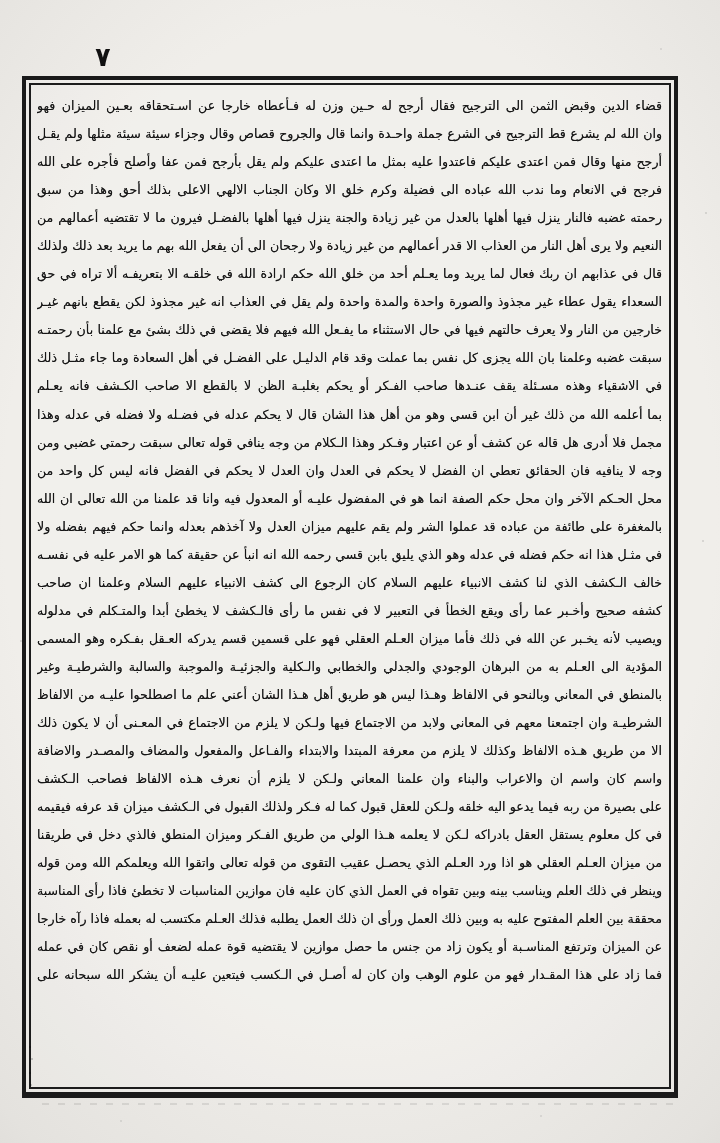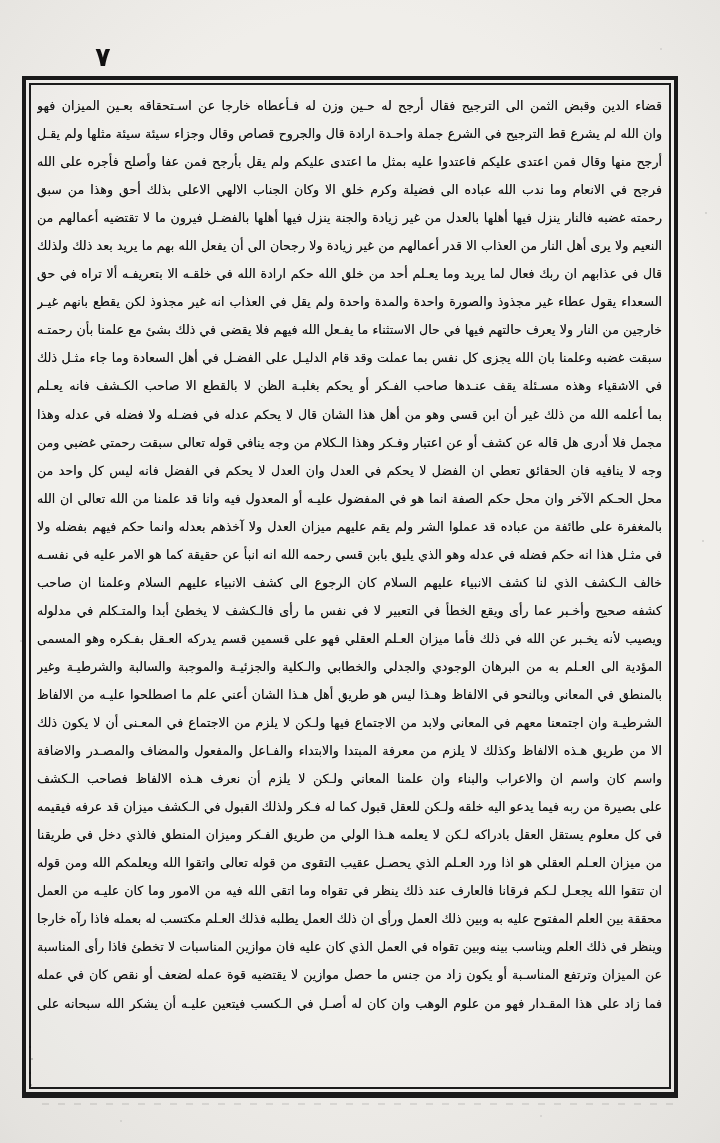--- a/index.html
+++ b/index.html
@@ -61,21 +61,21 @@
 </head>
 <body>
 
 <div class="scan">
   <div class="page-number">٧</div>
 
   <div class="frame">
     <div class="frame-inner">
       <div class="text-block">
           <div class="text-line">قضاء الدين وقبض الثمن الى الترجيح فقال أرجح له حـين وزن له فـأعطاه خارجا عن اسـتحقاقه بعـين الميزان فهو</div>
-          <div class="text-line">وان الله لم يشرع قط الترجيح في الشرع جملة واحـدة ارادة قال والجروح قصاص وقال وجزاء سيئة سيئة مثلها ولم يقـل</div>
+          <div class="text-line">وان الله لم يشرع قط الترجيح في الشرع جملة واحـدة وانما قال والجروح قصاص وقال وجزاء سيئة سيئة مثلها ولم يقـل</div>
           <div class="text-line">أرجح منها وقال فمن اعتدى عليكم فاعتدوا عليه بمثل ما اعتدى عليكم ولم يقل بأرجح فمن عفا وأصلح فأجره على الله</div>
           <div class="text-line">فرجح في الانعام وما ندب الله عباده الى فضيلة وكرم خلق الا وكان الجناب الالهي الاعلى بذلك أحق وهذا من سبق</div>
           <div class="text-line">رحمته غضبه فالنار ينزل فيها أهلها بالعدل من غير زيادة والجنة ينزل فيها أهلها بالفضـل فيرون ما لا تقتضيه أعمالهم من</div>
           <div class="text-line">النعيم ولا يرى أهل النار من العذاب الا قدر أعمالهم من غير زيادة ولا رجحان الى أن يفعل الله بهم ما يريد بعد ذلك ولذلك</div>
           <div class="text-line">قال في عذابهم ان ربك فعال لما يريد وما يعـلم أحد من خلق الله حكم ارادة الله في خلقـه الا بتعريفـه ألا تراه في حق</div>
           <div class="text-line">السعداء يقول عطاء غير مجذوذ والصورة واحدة والمدة واحدة ولم يقل في العذاب انه غير مجذوذ لكن يقطع بانهم غيـر</div>
           <div class="text-line">خارجين من النار ولا يعرف حالتهم فيها في حال الاستثناء ما يفـعل الله فيهم فلا يقضى في ذلك بشئ مع علمنا بأن رحمتـه</div>
           <div class="text-line">سبقت غضبه وعلمنا بان الله يجزى كل نفس بما عملت وقد قام الدليـل على الفضـل في أهل السعادة وما جاء مثـل ذلك</div>
           <div class="text-line">في الاشقياء وهذه مسـئلة يقف عنـدها صاحب الفـكر أو يحكم بغلبـة الظن لا بالقطع الا صاحب الكـشف فانه يعـلم</div>
           <div class="text-line">بما أعلمه الله من ذلك غير أن ابن قسي وهو من أهل هذا الشان قال لا يحكم عدله في فضـله ولا فضله في عدله وهذا كلام</div>
@@ -88,23 +88,22 @@
           <div class="text-line">كشفه صحيح وأخـبر عما رأى ويقع الخطأ في التعبير لا في نفس ما رأى فالـكشف لا يخطئ أبدا والمتـكلم في مدلوله يخطئ</div>
           <div class="text-line">ويصيب لأنه يخـبر عن الله في ذلك فأما ميزان العـلم العقلي فهو على قسمين قسم يدركه العـقل بفـكره وهو المسمى</div>
           <div class="text-line">المؤدية الى العـلم به من البرهان الوجودي والجدلي والخطابي والـكلية والجزئيـة والموجبة والسالبة والشرطيـة وغير</div>
           <div class="text-line">بالمنطق في المعاني وبالنحو في الالفاظ وهـذا ليس هو طريق أهل هـذا الشان أعني علم ما اصطلحوا عليـه من الالفاظ</div>
           <div class="text-line">الشرطيـة وان اجتمعنا معهم في المعاني ولابد من الاجتماع فيها ولـكن لا يلزم من الاجتماع في المعـنى أن لا يكون ذلك</div>
           <div class="text-line">الا من طريق هـذه الالفاظ وكذلك لا يلزم من معرفة المبتدا والابتداء والفـاعل والمفعول والمضاف والمصـدر والاضافة</div>
           <div class="text-line">واسم كان واسم ان والاعراب والبناء وان علمنا المعاني ولـكن لا يلزم أن نعرف هـذه الالفاظ فصاحب الـكشف</div>
           <div class="text-line">على بصيرة من ربه فيما يدعو اليه خلقه ولـكن للعقل قبول كما له فـكر ولذلك القبول في الـكشف ميزان قد عرفه فيقيمه</div>
           <div class="text-line">في كل معلوم يستقل العقل بادراكه لـكن لا يعلمه هـذا الولي من طريق الفـكر وميزان المنطق فالذي دخل في طريقنا</div>
           <div class="text-line">من ميزان العـلم العقلي هو اذا ورد العـلم الذي يحصـل عقيب التقوى من قوله تعالى واتقوا الله ويعلمكم الله ومن قوله</div>
-          <div class="text-line">ان تتقوا الله يجعـل لـكم فرقانا فالعارف عند ذلك ينظر في تقواه وما اتقى الله فيه من الامور وما كان عليـه من العمل</div>
+          <div class="text-line">وينظر في ذلك العلم ويناسب بينه وبين تقواه في العمل الذي كان عليه فان موازين المناسبات لا تخطئ فاذا رأى المناسبة</div>
           <div class="text-line">محققة بين العلم المفتوح عليه به وبين ذلك العمل ورأى ان ذلك العمل يطلبه فذلك العـلم مكتسب له بعمله فاذا رآه خارجا</div>
-          <div class="text-line">وينظر في ذلك العلم ويناسب بينه وبين تقواه في العمل الذي كان عليه فان موازين المناسبات لا تخطئ فاذا رأى المناسبة</div>
           <div class="text-line">عن الميزان وترتفع المناسـبة أو يكون زاد من جنس ما حصل موازين لا يقتضيه قوة عمله لضعف أو نقص كان في عمله</div>
           <div class="text-line">فما زاد على هذا المقـدار فهو من علوم الوهب وان كان له أصـل في الـكسب فيتعين عليـه أن يشكر الله سبحانه على</div>
         </div>
     </div>
   </div>
 
   <div class="bottom-smudge"></div>
   <div class="noise"></div>
 </div>
 

